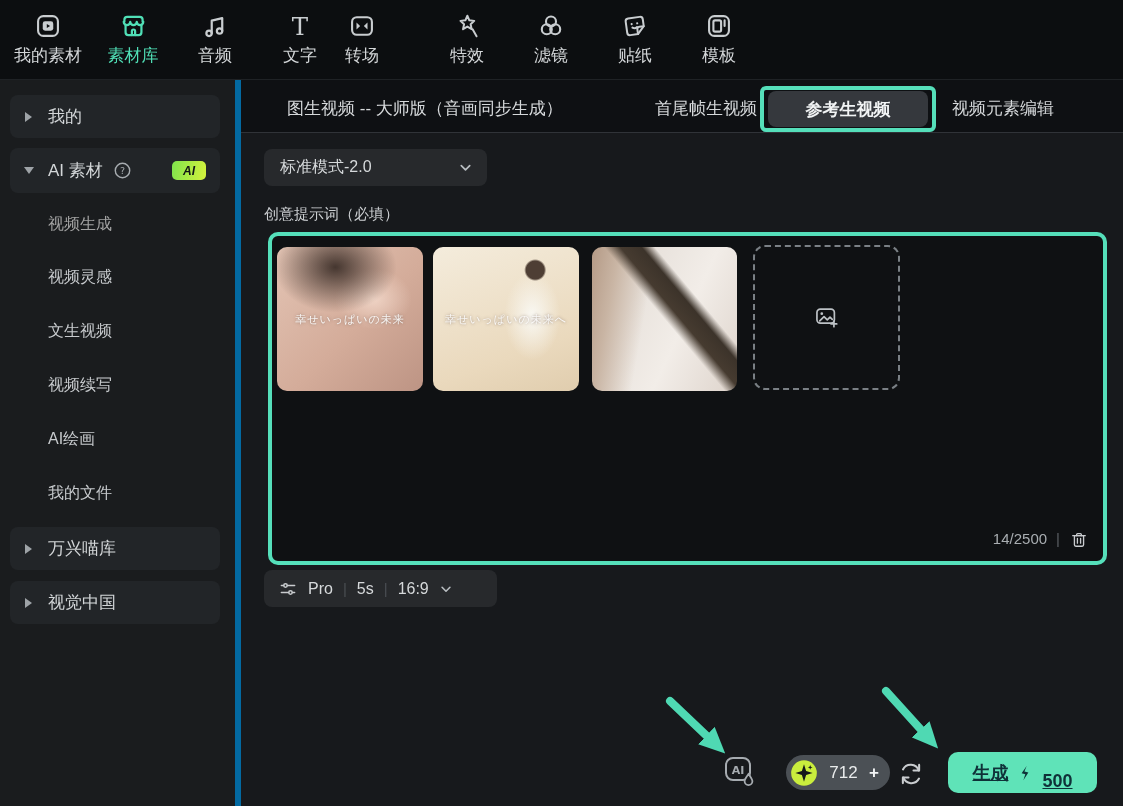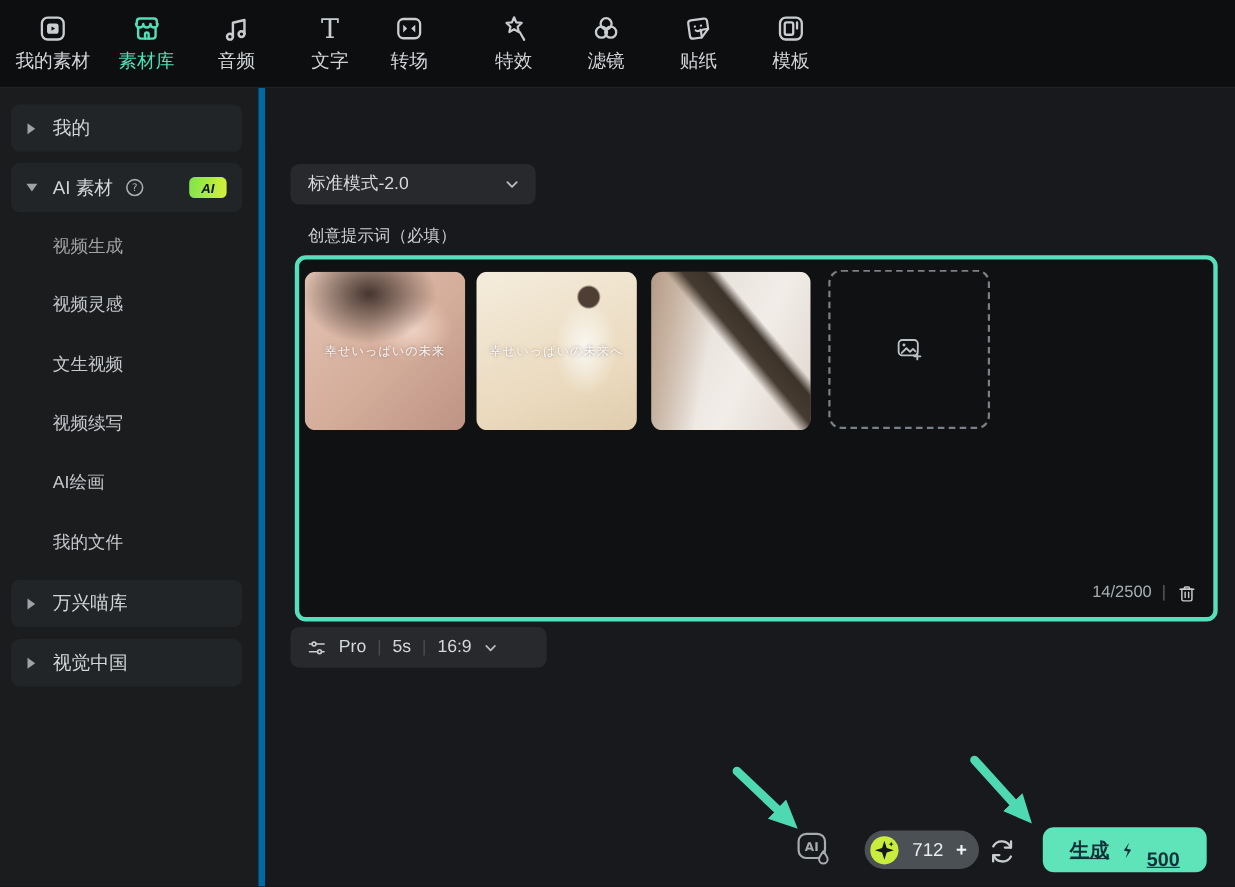--- a/index.html
+++ b/index.html
@@ -48,21 +48,21 @@
 
   
   #main { position:absolute; left:241px; top:133px; width:882px; height:673px; background:#17191C; }
 
   #mode-select { position:absolute; left:23px; top:16px; width:223px; height:37px;
                  background:#27292C; border-radius:8px; display:flex; align-items:center;
                  padding:0 14px 0 16px; cursor:pointer; }
   #mode-select .val { font-size:16px; color:#D6D9DB; flex:1; }
   .chev { display:flex; color:#B9BEC2; }
 
-  #prompt-label { position:absolute; left:39px; top:72px; font-size:15px; color:#CDD0D3; }
+  #prompt-label { position:absolute; left:23px; top:72px; font-size:15px; color:#CDD0D3; }
 
   #prompt-box { position:absolute; left:27px; top:99px; width:839px; height:333px;
                 background:#0F1113; border:4px solid #55DFBA; border-radius:10px; }
   .ref-img { position:absolute; top:11px; width:146px; height:144px; border-radius:10px;
              overflow:hidden; cursor:pointer; }
   .ref-cap { position:absolute; left:0; right:0; top:45%; text-align:center; font-size:11px;
              color:rgba(255,255,255,.9); letter-spacing:1px; text-shadow:0 0 3px rgba(120,100,90,.8); }
   .ref1 { left:5px; background:
           radial-gradient(ellipse 60% 45% at 40% 14%, rgba(56,43,37,.92), transparent 70%),
           radial-gradient(ellipse 35% 28% at 66% 36%, rgba(242,216,202,.9), transparent 75%),
@@ -151,21 +151,21 @@
 
     <div class="tb-item" style="left:300px">
       <div class="tb-icon">
         <svg viewBox="0 0 24 24">
           <text x="12" y="19.5" text-anchor="middle" font-size="21" font-family="DejaVu Serif, serif" fill="currentColor">T</text>
         </svg>
       </div>
       <div class="tb-label">文字</div>
     </div>
 
-    <div class="tb-item" style="left:372px">
+    <div class="tb-item" style="left:362px">
       <div class="tb-icon">
         <svg viewBox="0 0 24 24" fill="none" stroke="currentColor" stroke-width="1.8" stroke-linejoin="round">
           <rect x="3.5" y="4.5" width="17" height="15" rx="4"></rect>
           <path d="M7.3 9 L10.4 12 L7.3 15 Z" fill="currentColor" stroke="none"></path>
           <path d="M16.7 9 L13.6 12 L16.7 15 Z" fill="currentColor" stroke="none"></path>
         </svg>
       </div>
       <div class="tb-label">转场</div>
     </div>
 
@@ -247,20 +247,27 @@
       <span class="caret-right"></span>
       <span class="lbl">视觉中国</span>
     </div>
 
     <div class="side-card" style="top:447px">
       <span class="caret-right"></span>
       <span class="lbl">万兴喵库</span>
     </div>
   </div>
 
+  <div id="tabrow">
+    <div class="tab" style="left:46px">图生视频 -- 大师版（音画同步生成）</div>
+    <div class="tab" style="left:414px">首尾帧生视频</div>
+    <div id="tab-active-pill">参考生视频</div>
+    <div id="tab-active-box"></div>
+    <div class="tab" style="left:711px">视频元素编辑</div>
+  </div>
 
   <div id="main">
 
     <div id="mode-select">
       <span class="val">标准模式-2.0</span>
       <span class="chev">
         <svg viewBox="0 0 16 16" width="15" height="15" fill="none" stroke="currentColor" stroke-width="1.8" stroke-linecap="round" stroke-linejoin="round">
           <path d="M3.5 6 L8 10.5 L12.5 6"></path>
         </svg>
       </span>

